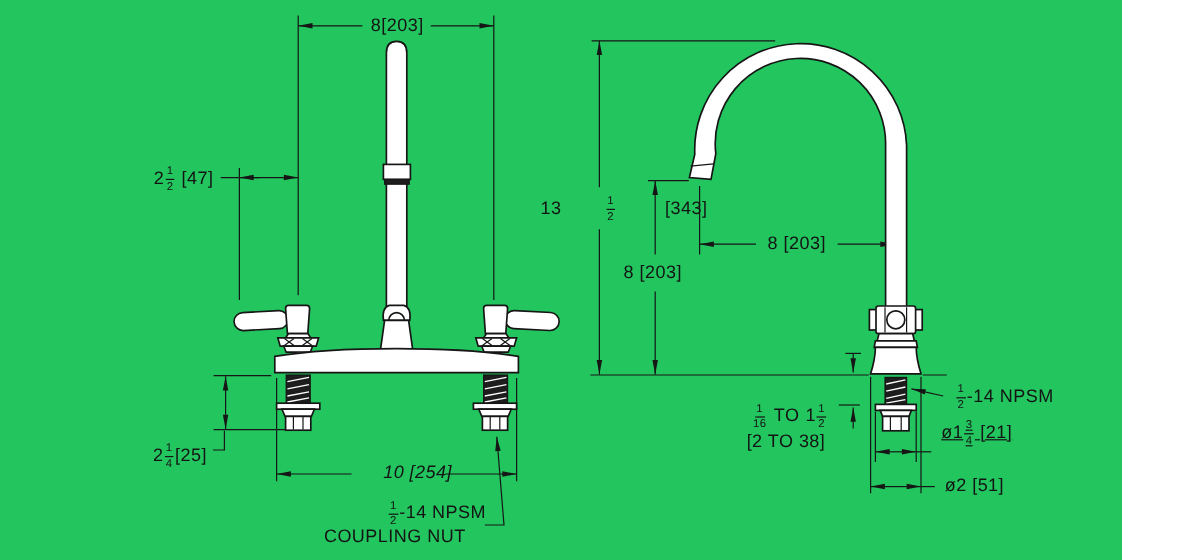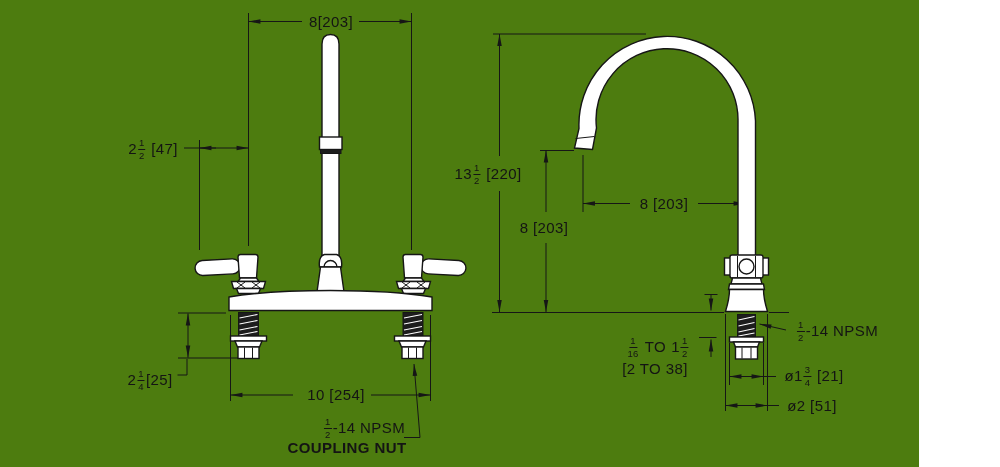--- a/index.html
+++ b/index.html
@@ -1,17 +1,17 @@
 <!DOCTYPE html>
 <html><head>
 <meta charset="utf-8">
 <style>
   html,body{margin:0;padding:0;background:#fff;}
-  #canvas{position:relative;width:919px;height:467px;background:#4d7c0f;overflow:hidden;
-          font-family:"Liberation Sans","DejaVu Sans",sans-serif;color:#141414;}
+  #canvas{position:relative;width:919px;height:467px;background:#22c55e;overflow:hidden;
+          font-family:"Liberation Sans","DejaVu Sans",sans-serif;color:#141414;padding-left:16px;}
   #canvas svg{position:absolute;left:0;top:0;}
   .lbl{position:absolute;transform:translate(-50%,-50%);display:flex;align-items:center;
        white-space:nowrap;font-size:15px;letter-spacing:.4px;color:#141414;line-height:1;}
   .lbl span{white-space:pre;}
   .frac{display:inline-flex;flex-direction:column;align-items:center;line-height:1;
         margin:0 1px;transform:translateY(1px);}
   .frac .fn{font-size:9.5px;border-bottom:1.2px solid #141414;padding:0 1px 1px;}
   .frac .fd{font-size:9.5px;padding-top:1px;}
   .mid{margin:0 5px;text-align:right;}
   
@@ -178,36 +178,36 @@
       <span class="frac"><span class="fn">1</span><span class="fd">2</span></span>
       <span> [47]</span>
 </div>
 
 <div class="lbl" style="left:150px;top:379px;">
   <span>2</span>
       <span class="frac"><span class="fn">1</span><span class="fd">4</span></span>
       <span>[25]</span>
 </div>
 
-<div class="lbl" style="left:336px;top:394px;">
+<div class="lbl" style="left:348px;top:394px;font-style:italic;">
   <span>10 [254]</span>
 </div>
 
 <div class="lbl" style="left:364px;top:427px;">
   <span class="frac"><span class="fn">1</span><span class="fd">2</span></span>
       <span>-14 NPSM</span>
 </div>
-<div class="lbl" style="left:347px;top:447px;font-weight:bold;">
+<div class="lbl" style="left:329px;top:447px;">
   <span>COUPLING NUT</span>
 </div>
 
-<div class="lbl" style="left:488px;top:173px;">
+<div class="lbl" style="left:520px;top:173px;gap:36px;">
   <span>13</span>
       <span class="frac"><span class="fn">1</span><span class="fd">2</span></span>
-      <span> [220]</span>
+      <span> [343]</span>
 </div>
 
 <div class="lbl" style="left:544px;top:227px;">
   <span>8 [203]</span>
 </div>
 
 <div class="lbl" style="left:664px;top:203px;">
   <span>8 [203]</span>
 </div>
 
@@ -219,21 +219,21 @@
 <div class="lbl" style="left:658px;top:346px;">
   <span class="frac"><span class="fn">1</span><span class="fd">16</span></span>
       <span class="mid">TO</span>
       <span>1</span>
       <span class="frac"><span class="fn">1</span><span class="fd">2</span></span>
 </div>
 <div class="lbl" style="left:655px;top:368px;align-items:flex-end;">
   <span>[2 TO 38]</span>
 </div>
 
-<div class="lbl" style="left:814px;top:375px;">
+<div class="lbl" style="left:814px;top:360px;text-decoration:underline;">
   <span>ø1</span>
       <span class="frac"><span class="fn">3</span><span class="fd">4</span></span>
       <span> [21]</span>
 </div>
 
 <div class="lbl" style="left:812px;top:405px;align-items:center;">
   <span>ø2 [51]</span>
 </div>
 
 </div>

